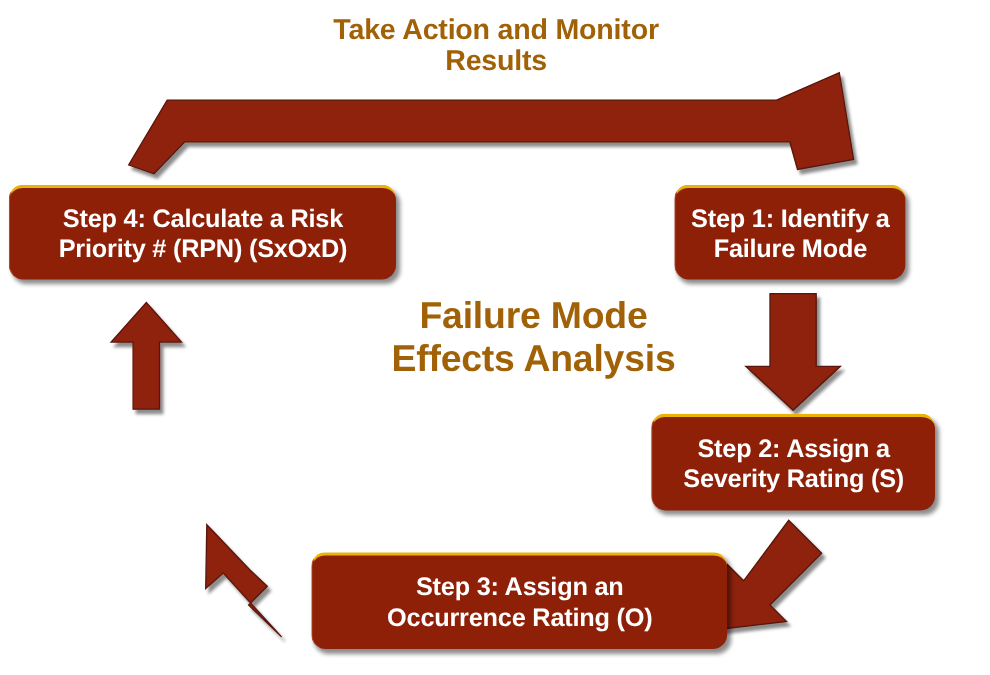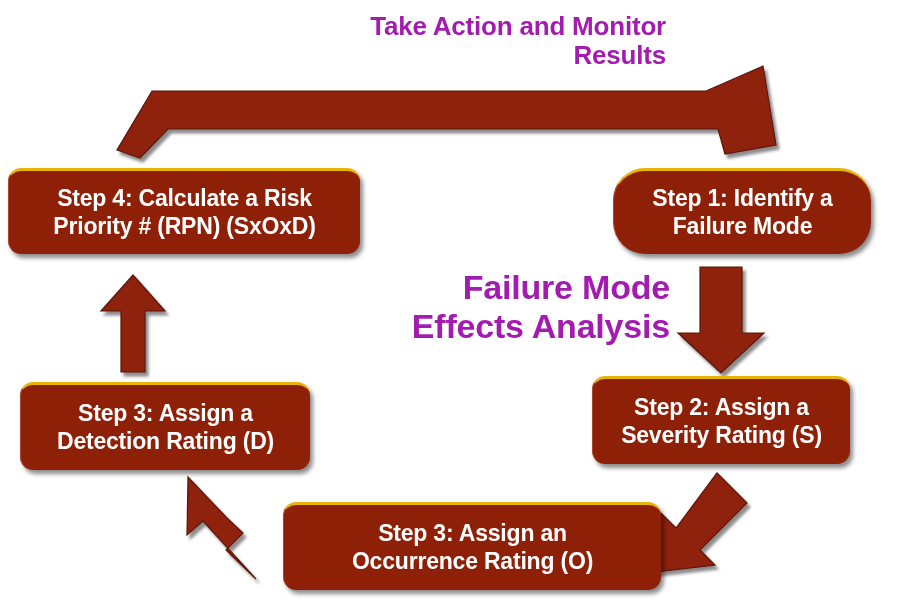--- a/index.html
+++ b/index.html
@@ -15,23 +15,23 @@
     position: relative;
     width: 900px;
     height: 614px;
     background: #ffffff;
     overflow: hidden;
   }
 
   
   .heading {
     position: absolute;
-    color: #a21caf;
+    color: #a16207;
     font-weight: bold;
-    text-align: right;
+    text-align: center;
     line-height: 1.12;
     white-space: pre-line;
     letter-spacing: -0.2px;
   }
   #cycle-title {
     left: 236px;
     top: 12px;
     width: 430px;
     font-size: 26px;
   }
@@ -58,21 +58,21 @@
     line-height: 1.18;
     text-align: center;
     white-space: pre-line;
     box-shadow: 3px 4px 4px rgba(0,0,0,0.45);
     border-top: 3px solid #eab308;
     border-left: 1px solid #a8492f;
     padding: 4px 10px;
     letter-spacing: -0.2px;
   }
   #step4-box  { left: 8px;   top: 168px; width: 352px; height: 86px; }
-  #step1-box  { left: 613px; top: 168px; width: 258px; height: 86px; border-radius: 32px; }
+  #step1-box  { left: 613px; top: 168px; width: 210px; height: 86px; }
   #step2-box  { left: 592px; top: 376px; width: 258px; height: 88px; }
   #step3o-box { left: 283px; top: 502px; width: 378px; height: 88px; }
   #step3d-box { left: 20px;  top: 382px; width: 290px; height: 88px; }
 
   
   #arrow-layer {
     position: absolute;
     left: 0;
     top: 0;
     width: 900px;
@@ -119,16 +119,14 @@
 
   <div class="step-box" id="step1-box">Step 1: Identify a
 Failure Mode</div>
 
   <div class="step-box" id="step2-box">Step 2: Assign a
 Severity Rating (S)</div>
 
   <div class="step-box" id="step3o-box">Step 3: Assign an
 Occurrence Rating (O)</div>
 
-  <div class="step-box" id="step3d-box">Step 3: Assign a
-Detection Rating (D)</div>
 
 </div>
 
 </body></html>

